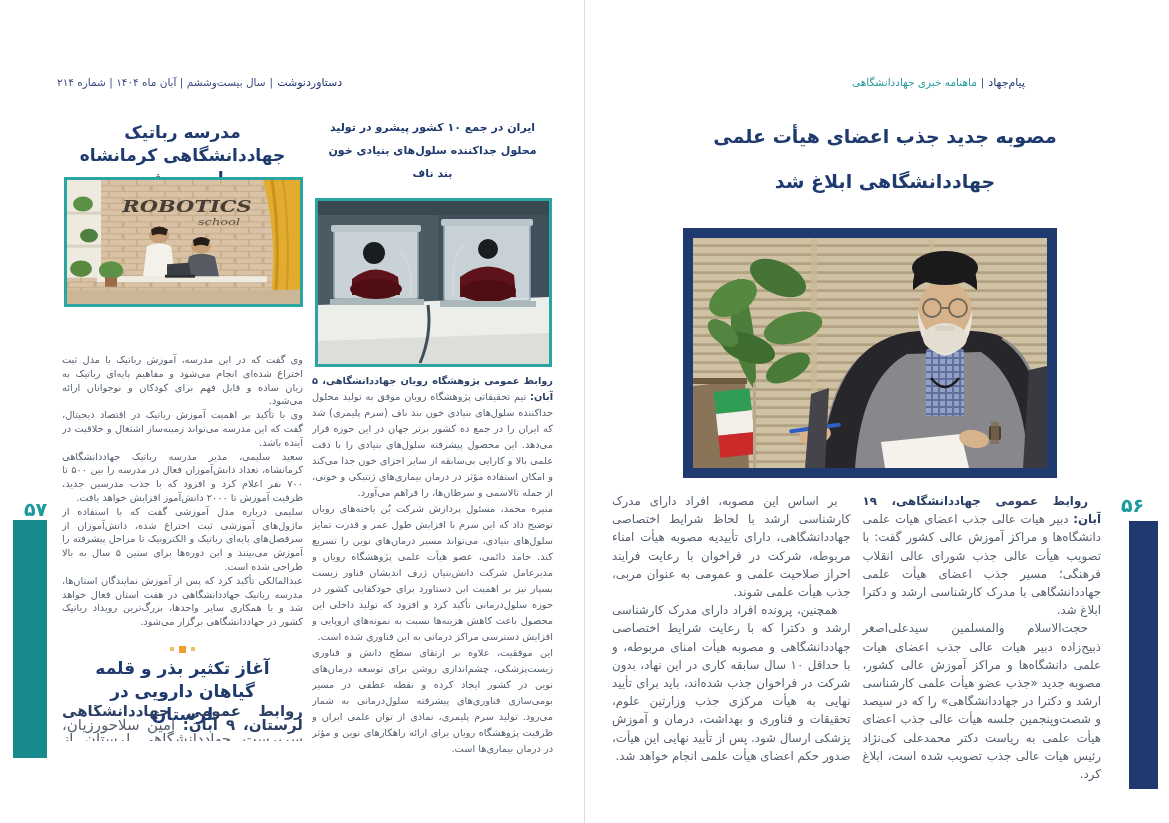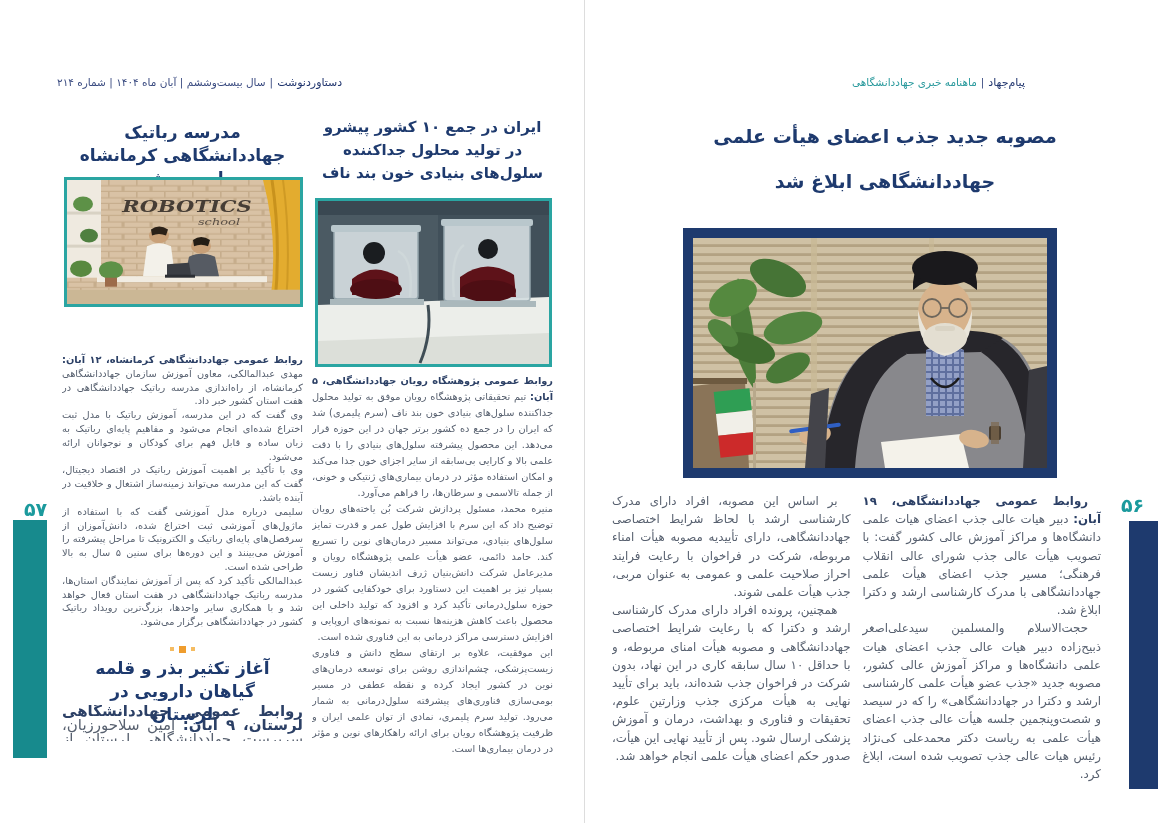--- a/index.html
+++ b/index.html
@@ -12,21 +12,21 @@
   .hdr b{font-size:11px;color:#20356e;font-weight:normal}
   .hdr .sep{margin:0 4px;color:#3a4b80}
   .hdr-left{left:57px;top:76px}
   .hdr-right{right:144px;top:76px}
   .hdr-right .meta{color:#2a9a9d}
 
   
   .headline{position:absolute;direction:rtl;text-align:center;font-weight:bold;color:#1e3a6e}
   .h-main{left:645px;top:114px;width:480px;font-size:19px;line-height:45px}
   .h-robotics{left:62px;top:121px;width:241px;font-size:17px;line-height:23px;padding:0 10px}
-  .h-rouyan{left:312px;top:116px;width:241px;font-size:15px;line-height:23px;padding:0 8px}
+  .h-rouyan{left:312px;top:116px;width:241px;font-size:11px;line-height:23px;padding:0 8px}
   .h-lorestan{left:62px;top:657px;width:241px;font-size:17px;line-height:23px;padding:0 24px}
 
   
   .photo{position:absolute;overflow:hidden}
   .photo svg{display:block;width:100%;height:100%}
   .photo-cleric{left:683px;top:228px;width:374px;height:250px;border:10px solid #1e3a6e;background:#cdbfa0}
   .photo-robotics{left:64px;top:177px;width:239px;height:130px;border:3px solid #2aa5a2;background:#d9c2a4}
   .photo-lab{left:315px;top:198px;width:237px;height:169px;border:3px solid #2aa5a2;background:#46555e}
 
   
@@ -105,23 +105,23 @@
           <circle cx="134" cy="88" r="10" fill="#c8a078"></circle>
           <path d="M126,80 Q134,72 143,80 L141,88 Q134,84 127,88 Z" fill="#241d15"></path>
           <path d="M118,128 L122,102 Q134,94 148,102 L152,128 Z" fill="#565b63"></path>
         </g>
         <path d="M100,112 L122,110 L124,126 L100,128 Z" fill="#3b3e44"></path>
         <rect x="98" y="126" width="30" height="4" fill="#2c2f34"></rect>
       </svg>
     </figure>
 
     <div class="body-text body-robotics">
-      <p><strong class="lead">روابط عمومی جهاددانشگاهی کرمانشاه، ۱۲ آبان:</strong><span> مهدی عبدالمالکی، معاون آموزش سازمان جهاددانشگاهی کرمانشاه، از راه‌اندازی مدرسه رباتیک جهاددانشگاهی در هفت استان کشور خبر داد.</span></p>
       <p>وی گفت که در این مدرسه، آموزش رباتیک با مدل ثبت اختراع شده‌ای انجام می‌شود و مفاهیم پایه‌ای رباتیک به زبان ساده و قابل فهم برای کودکان و نوجوانان ارائه می‌شود.</p>
       <p>وی با تأکید بر اهمیت آموزش رباتیک در اقتصاد دیجیتال، گفت که این مدرسه می‌تواند زمینه‌ساز اشتغال و خلاقیت در آینده باشد.</p>
+      <p>سعید سلیمی، مدیر مدرسه رباتیک جهاددانشگاهی کرمانشاه، تعداد دانش‌آموزان فعال در مدرسه را بین ۵۰۰ تا ۷۰۰ نفر اعلام کرد و افزود که با جذب مدرسین جدید، ظرفیت آموزش تا ۲۰۰۰ دانش‌آموز افزایش خواهد یافت.</p>
       <p>سلیمی درباره مدل آموزشی گفت که با استفاده از ماژول‌های آموزشی ثبت اختراع شده، دانش‌آموزان از سرفصل‌های پایه‌ای رباتیک و الکترونیک تا مراحل پیشرفته را آموزش می‌بینند و این دوره‌ها برای سنین ۵ سال به بالا طراحی شده است.</p>
       <p>عبدالمالکی تأکید کرد که پس از آموزش نمایندگان استان‌ها، مدرسه رباتیک جهاددانشگاهی در هفت استان فعال خواهد شد و با همکاری سایر واحدها، بزرگ‌ترین رویداد رباتیک کشور در جهاددانشگاهی برگزار می‌شود.</p>
     </div>
 
     <div class="dots">
       <i class="d-s"></i>
       <i class="d-m"></i>
       <i class="d-s"></i>
     </div>
 

